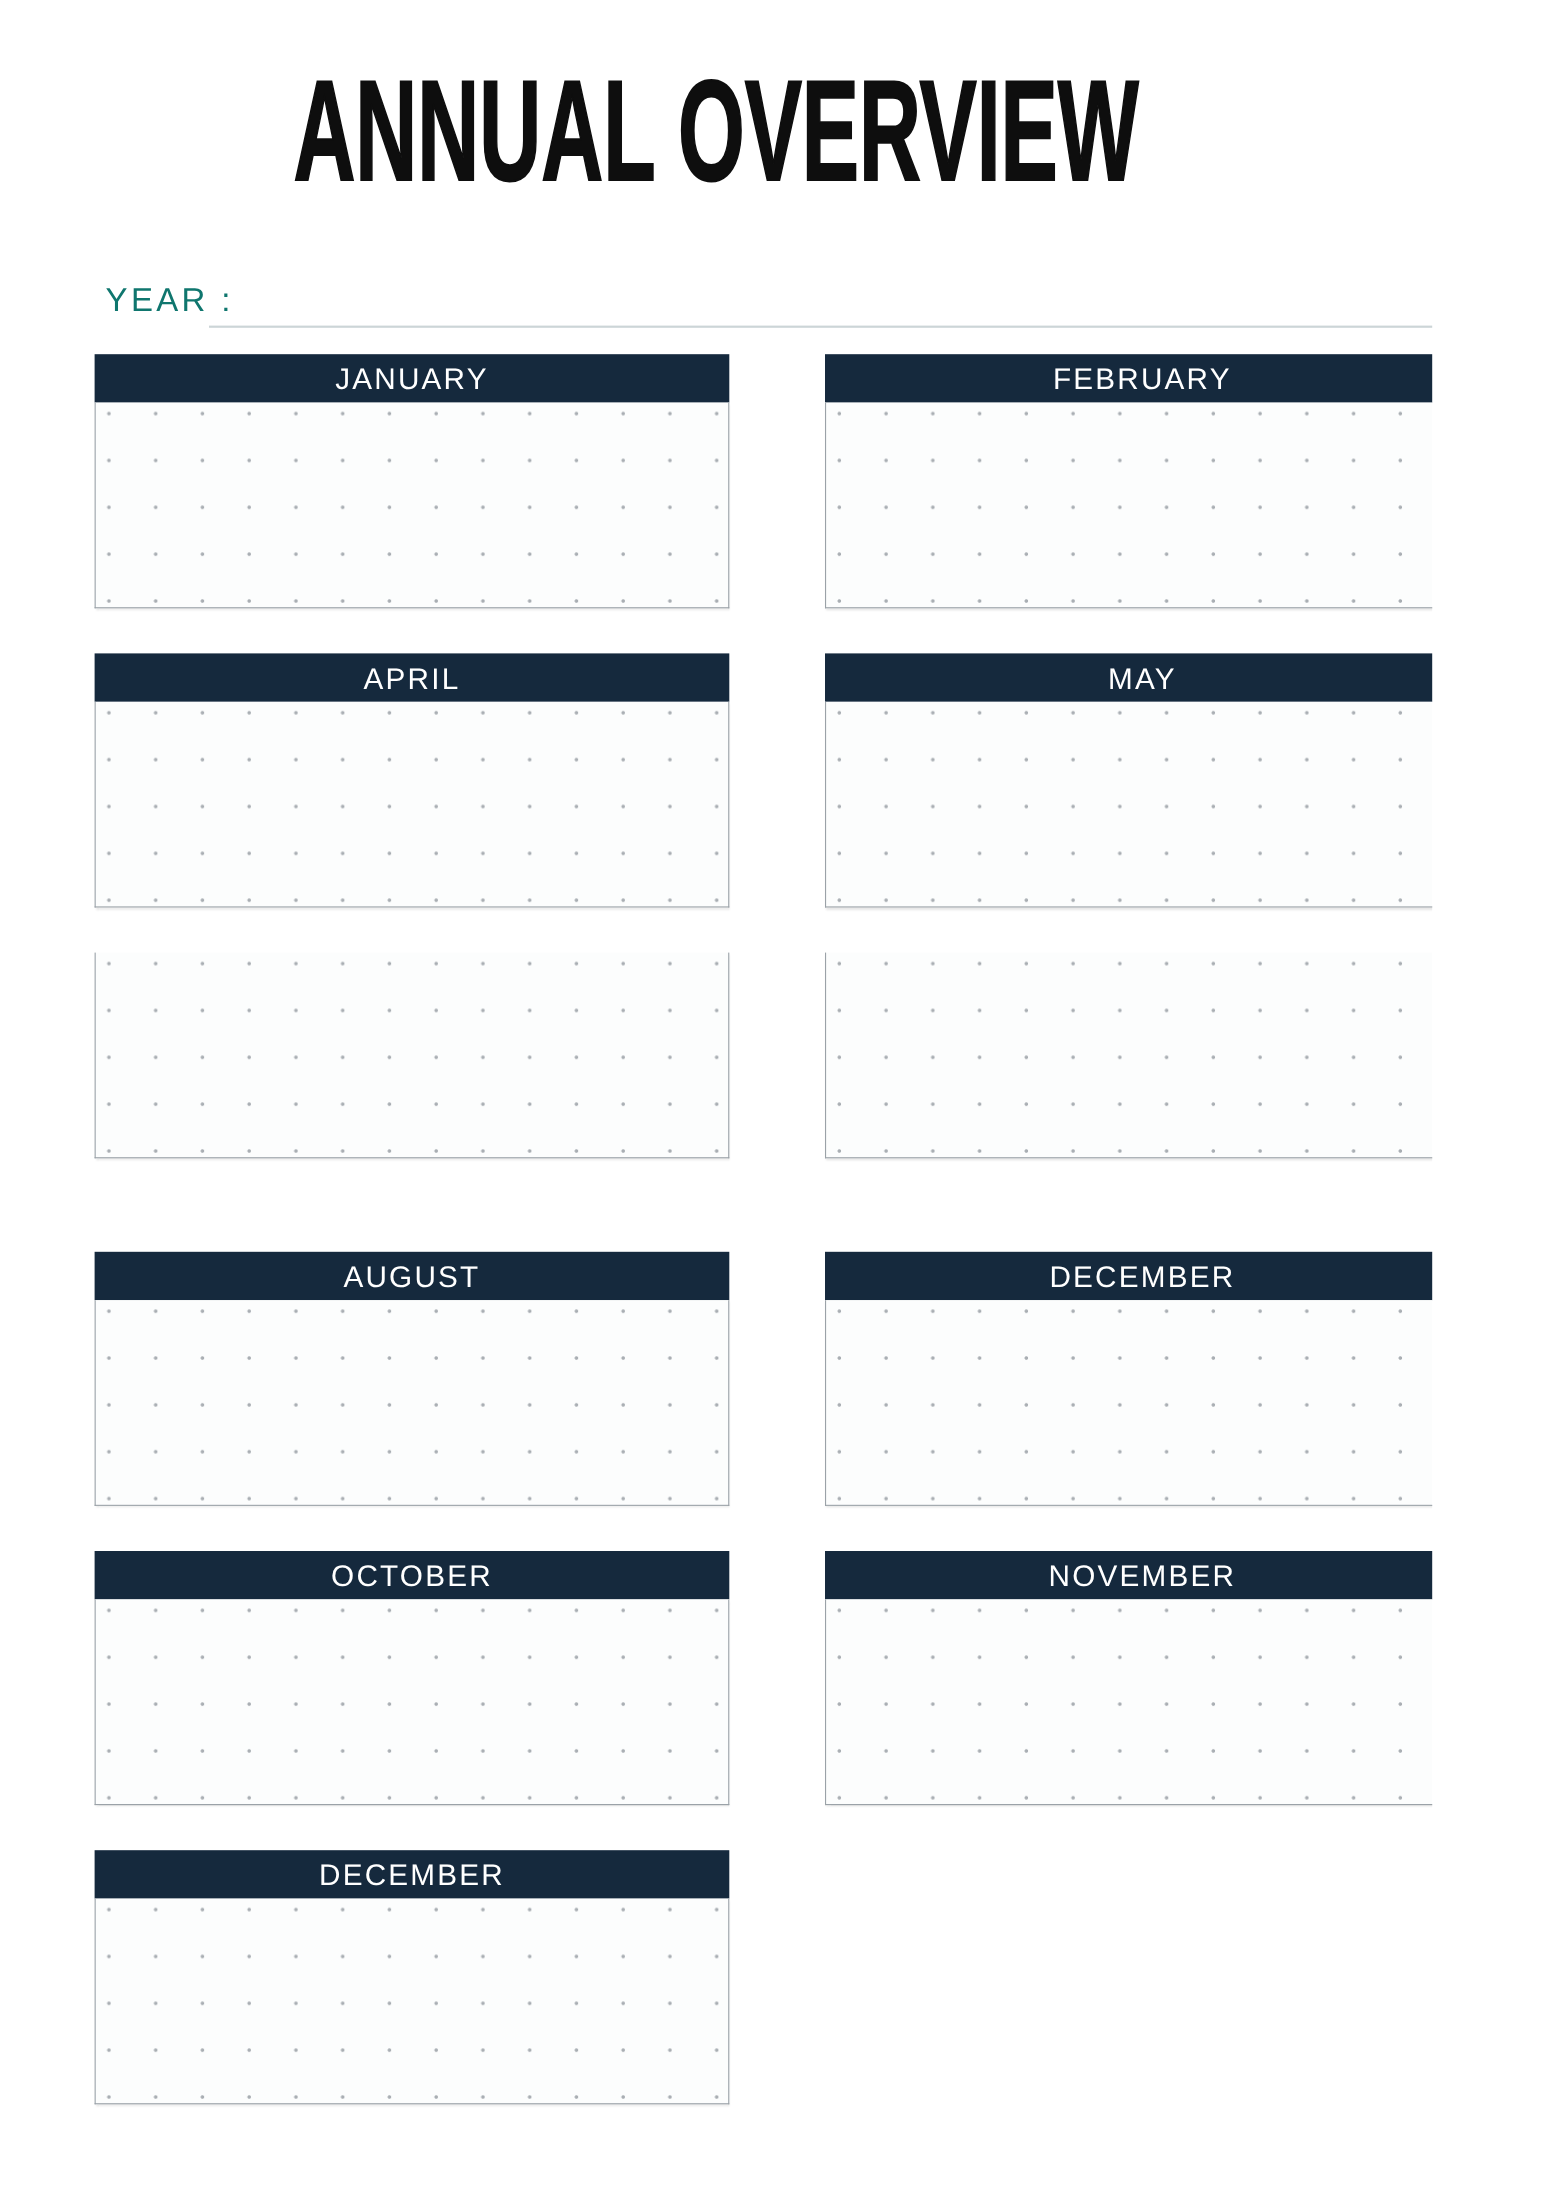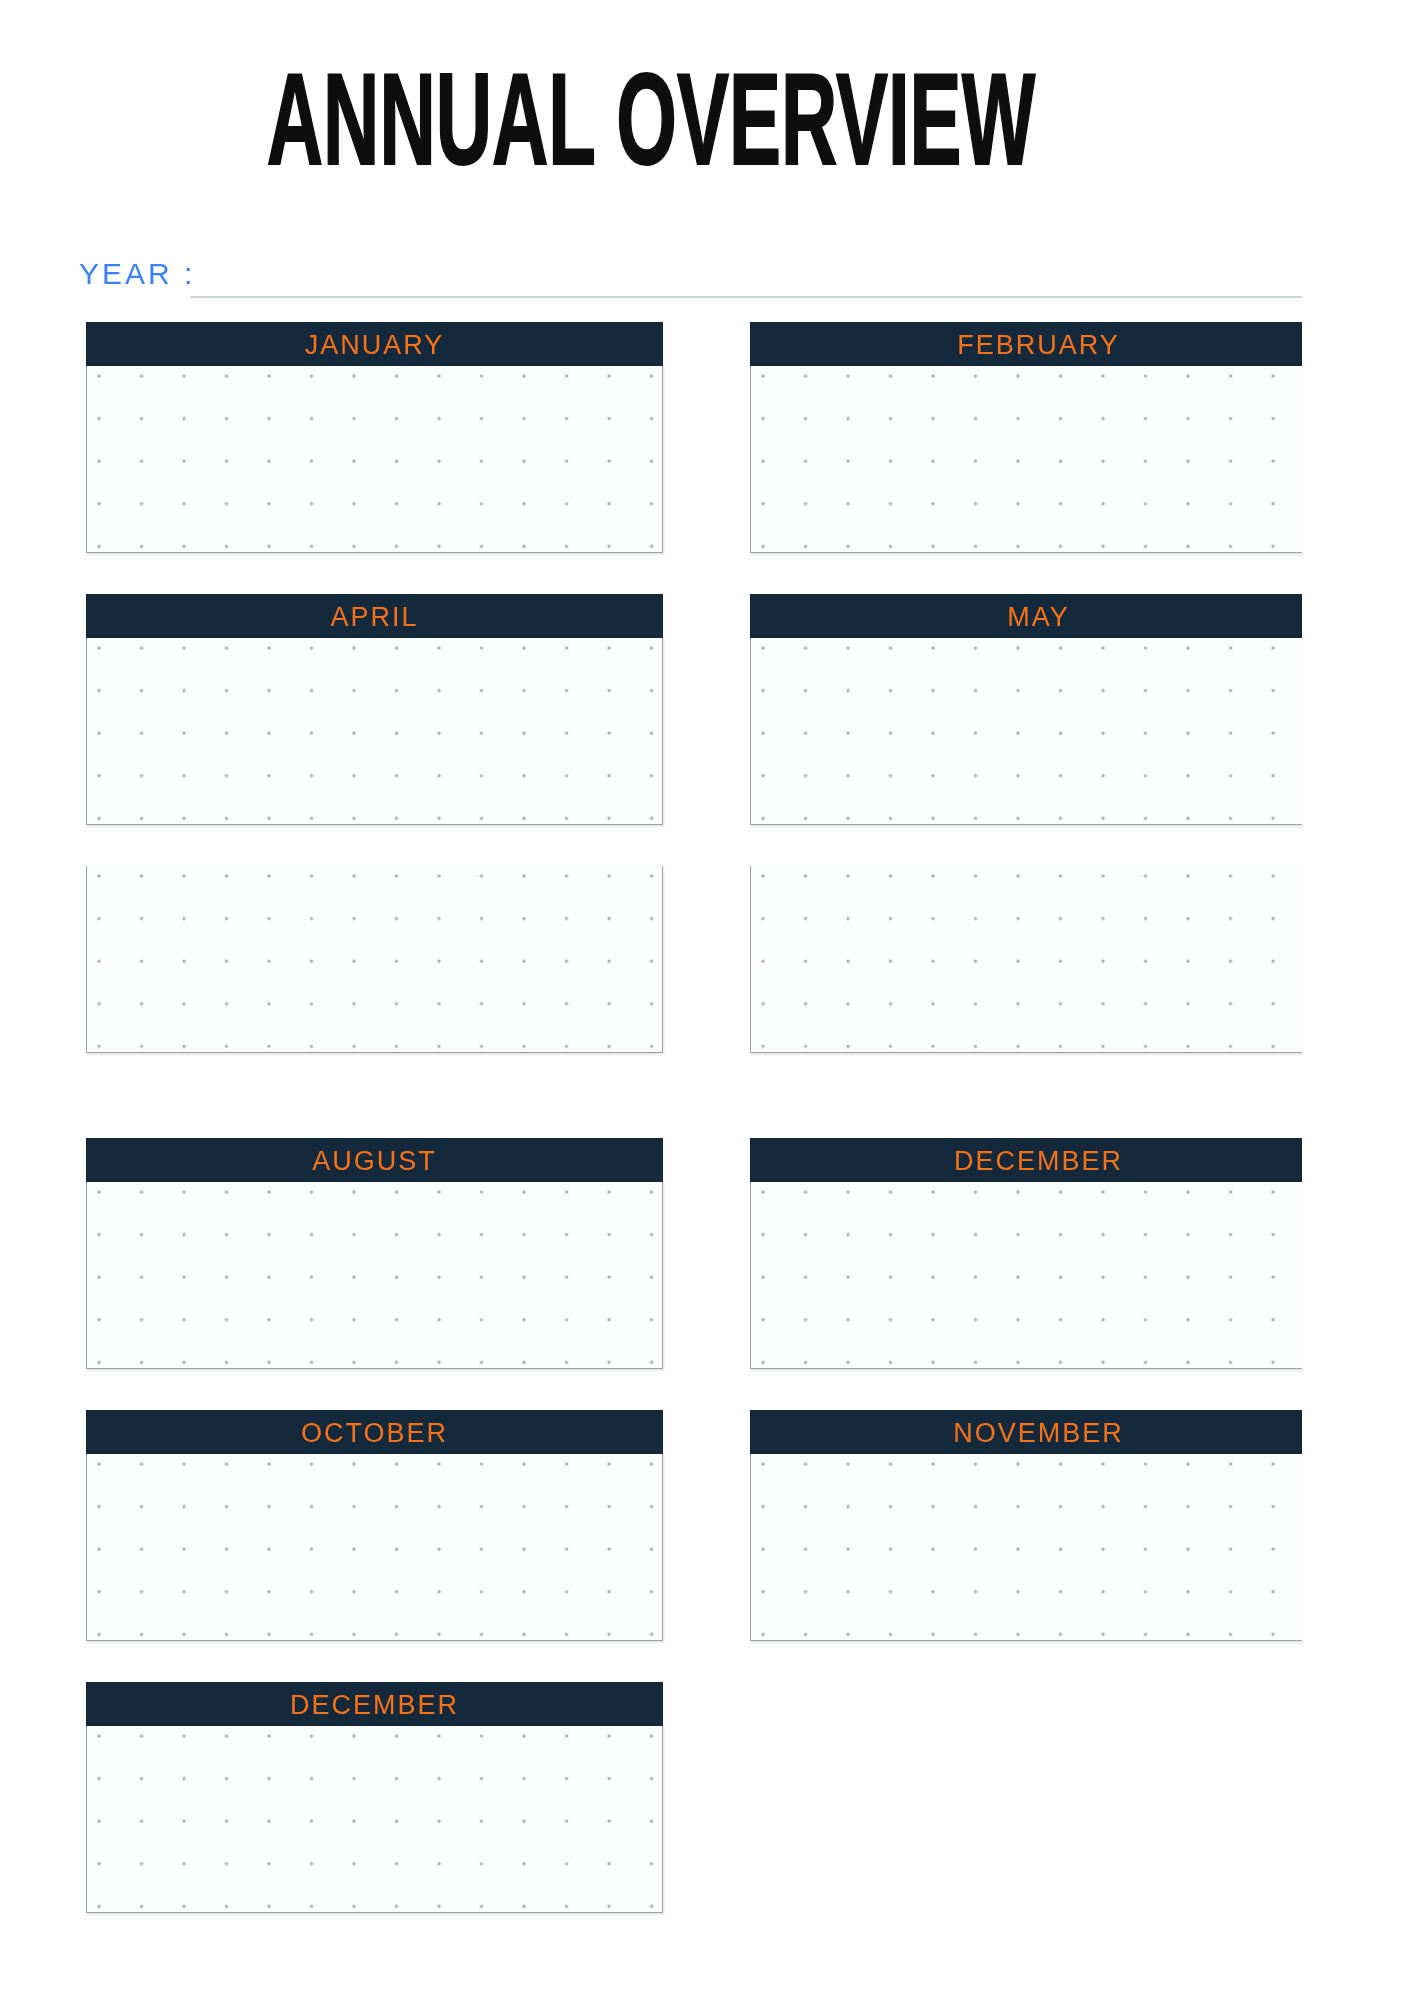--- a/index.html
+++ b/index.html
@@ -20,24 +20,24 @@
     line-height:1;
     color:#0e0e0e;
     -webkit-text-stroke:2px #0e0e0e;
     letter-spacing:0px;
     white-space:nowrap;
     transform:scaleX(0.60);
     transform-origin:50% 50%;
   }
   .year-label {
     position:absolute;
-    left:79px; top:257px;
+    left:96px; top:257px;
     font-size:30px;
     letter-spacing:3px;
-    color:#3b82f6;
+    color:#0f766e;
     font-weight:400;
   }
   .year-line {
     position:absolute;
     left:190px; top:280px;
     width:1140px; height:18px;
     border-bottom:2px solid #ccd5d7;
     background:transparent;
   }
   .months-grid {
@@ -51,21 +51,21 @@
   }
   .month-card { width:577px; height:231px; }
   .month-header {
     height:44px;
     background:#15293d;
     display:flex;
     align-items:center;
     justify-content:center;
   }
   .month-name {
-    color:#f97316;
+    color:#ffffff;
     font-size:27px;
     font-weight:400;
     letter-spacing:2px;
     line-height:1;
     padding-top:2px;
   }
   .month-notes {
     height:187px;
     background:#fcfdfd;
     border:1px solid #9ba2a8;

